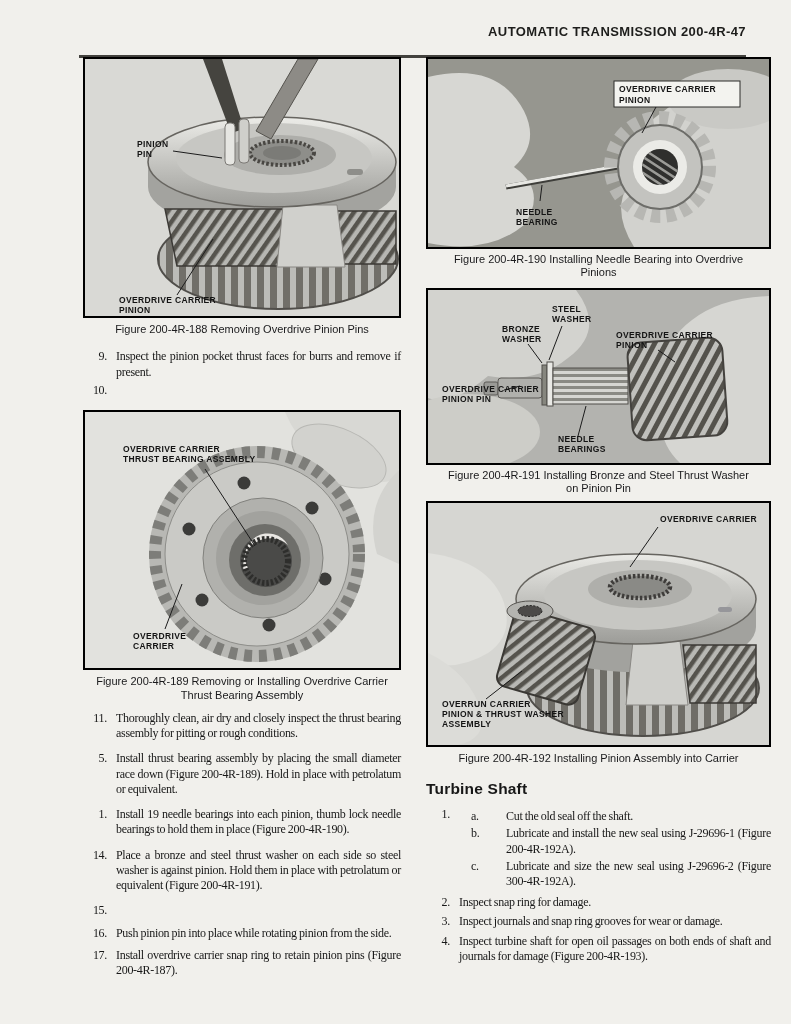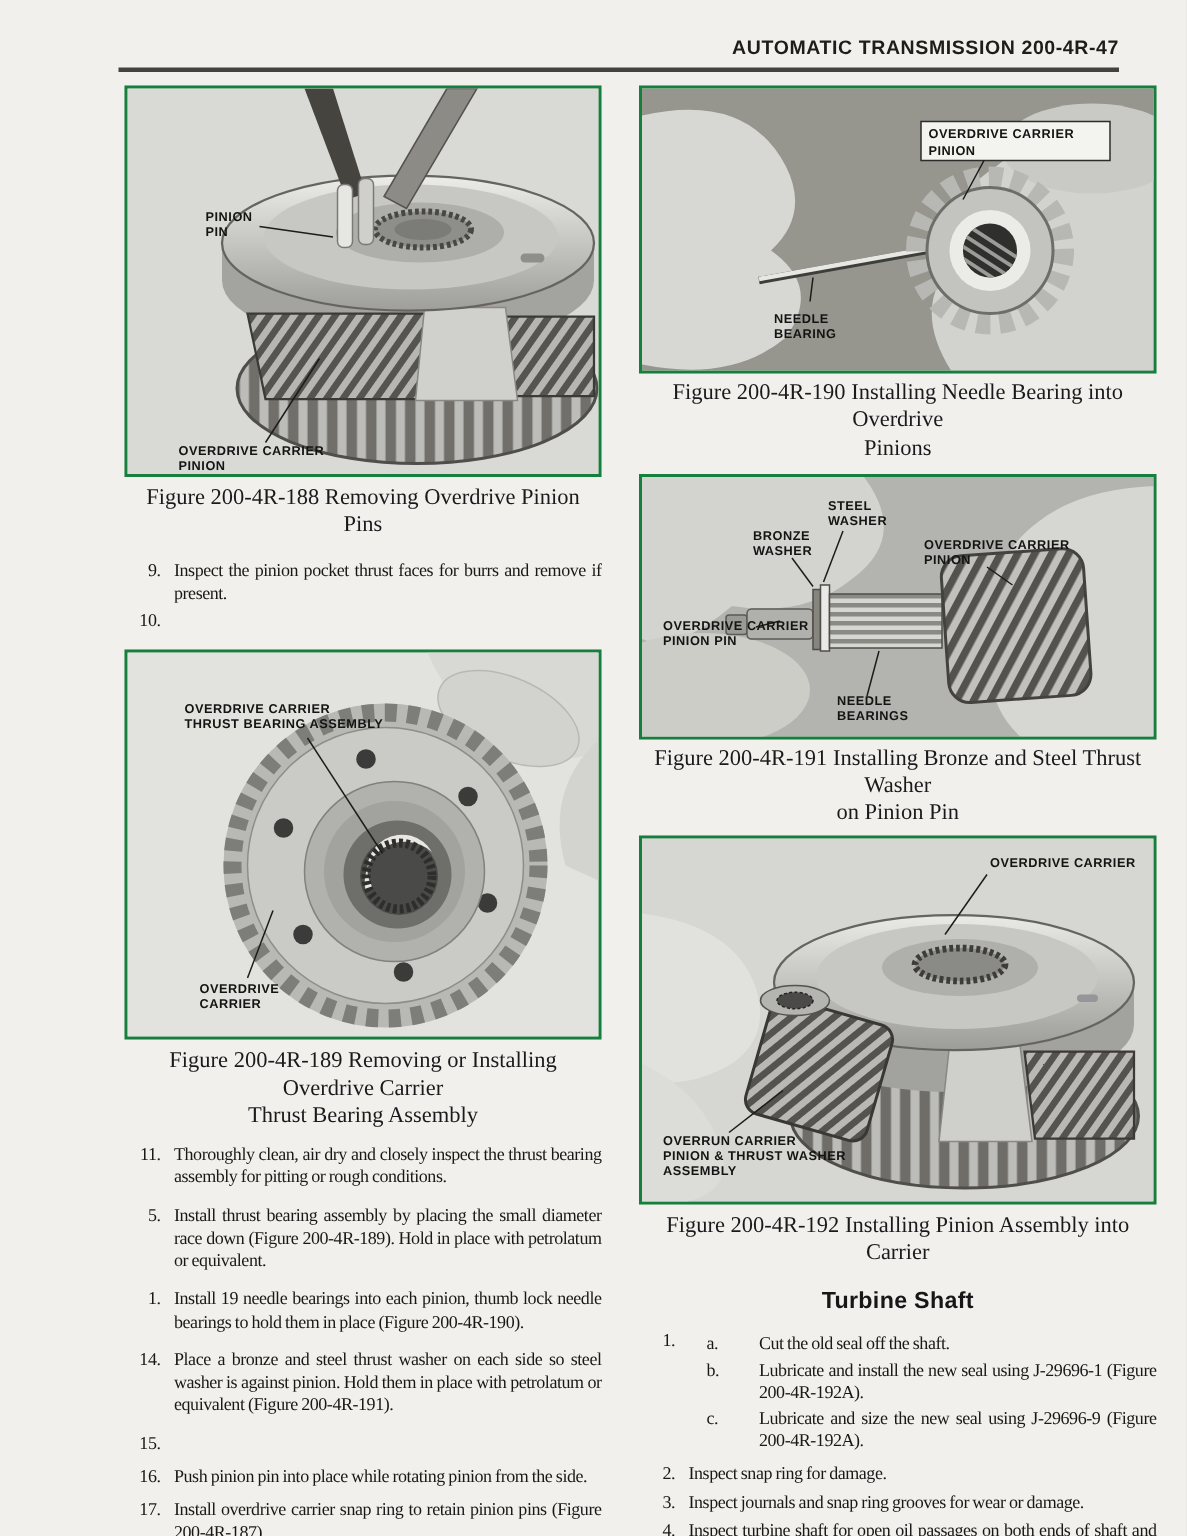--- a/index.html
+++ b/index.html
@@ -1,37 +1,37 @@
 <!DOCTYPE html>
 <html><head>
 <meta charset="utf-8">
 <style>
   html,body{margin:0;padding:0;background:#e7e6e2;}
   .page{position:relative;width:791px;height:1024px;background:#f1f0ec;overflow:hidden;
         font-family:"Liberation Serif",serif;color:#181818;}
   .hdr{position:absolute;top:24px;left:79px;width:667px;text-align:right;
        font-family:"Liberation Sans",sans-serif;font-weight:bold;font-size:13px;
-       letter-spacing:.4px;color:#1d1d1b;border-bottom:3px solid #43423e;padding-bottom:6px;}
+       letter-spacing:.4px;color:#1d1d1b;border-bottom:3px solid #43423e;padding-bottom:16px;}
   .col{position:absolute;top:57px;}
   .col-left{left:83px;width:318px;}
   .col-right{left:426px;width:345px;}
-  .figbox{border:2px solid #15803d;background:#dcdcd8;box-sizing:border-box;}
+  .figbox{border:2px solid #000000;background:#dcdcd8;box-sizing:border-box;}
   .figbox svg{display:block;}
-  .caption{font-family:Liberation Serif, serif;font-size:15px;line-height:1.22;
+  .caption{font-family:Liberation Sans, sans-serif;font-size:11px;line-height:1.22;
            text-align:center;margin-top:5px;color:#1a1a1c;white-space:pre-line;}
   .steps{margin-top:13px;}
   .step{display:flex;font-size:12px;line-height:1.27;letter-spacing:-.3px;word-spacing:-.4px;}
   .step .num{flex:none;width:24px;text-align:right;padding-right:9px;}
   .step .txt{flex:1;text-align:justify;}
   .steps-910 .step{margin-bottom:3px;}
   .steps-lower .step{margin-bottom:10px;}
   .steps-lower .step.tight{margin-bottom:7px;}
   .gap12{margin-top:12px;}
   .sec-h{font-family:"Liberation Sans",sans-serif;font-weight:bold;font-size:15.5px;
-         letter-spacing:.2px;margin:15px 0 9px 0;color:#171717;text-align:center;}
+         letter-spacing:.2px;margin:15px 0 9px 0;color:#171717;}
   .substeps{margin-top:2px;}
   .substep{display:flex;font-size:12px;line-height:1.27;letter-spacing:-.3px;margin-bottom:2px;}
   .substep .num{flex:none;width:26px;text-align:left;padding-left:12px;}
   .substep .txt{flex:1;text-align:justify;}
   .m4{margin-bottom:4px;}
   
   .ph{font-family:"Liberation Sans",sans-serif;font-size:8.5px;font-weight:bold;
       letter-spacing:.35px;fill:#141414;}
   .ldr{stroke:#1c1c1c;stroke-width:1;fill:none;}
 </style>
@@ -316,21 +316,21 @@
             <div class="substep">
               <span class="num">a.</span>
               <span class="txt">Cut the old seal off the shaft.</span>
             </div>
             <div class="substep">
               <span class="num">b.</span>
               <span class="txt">Lubricate and install the new seal using J-29696-1 (Figure 200-4R-192A).</span>
             </div>
             <div class="substep">
               <span class="num">c.</span>
-              <span class="txt">Lubricate and size the new seal using J-29696-9 (Figure 200-4R-192A).</span>
+              <span class="txt">Lubricate and size the new seal using J-29696-2 (Figure 300-4R-192A).</span>
             </div>
           </div>
         </div>
       </div>
       <div class="step m4">
         <span class="num">2.</span>
         <span class="txt">Inspect snap ring for damage.</span>
       </div>
       <div class="step m4">
         <span class="num">3.</span>

